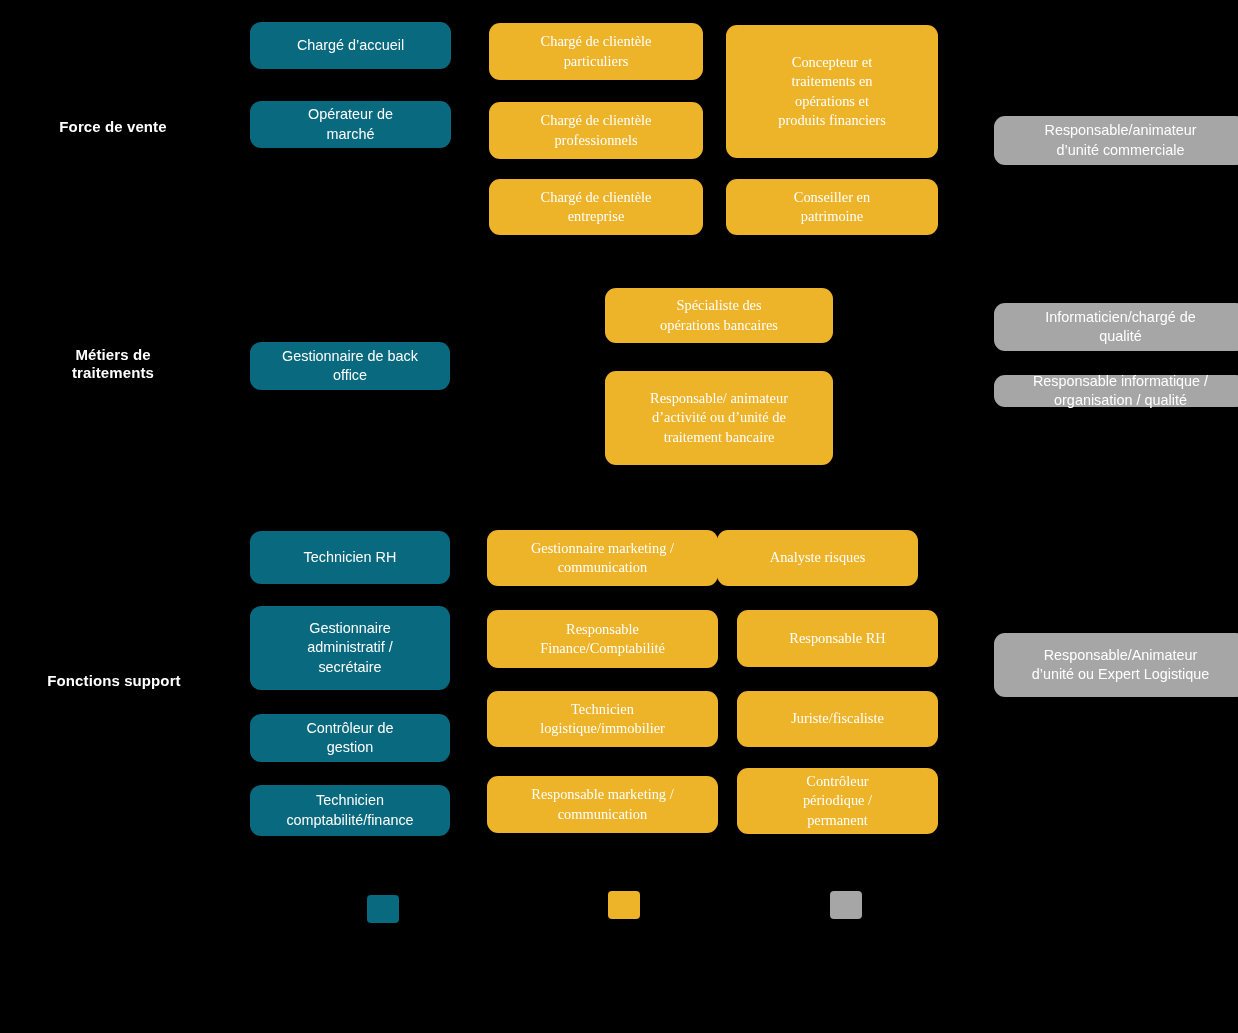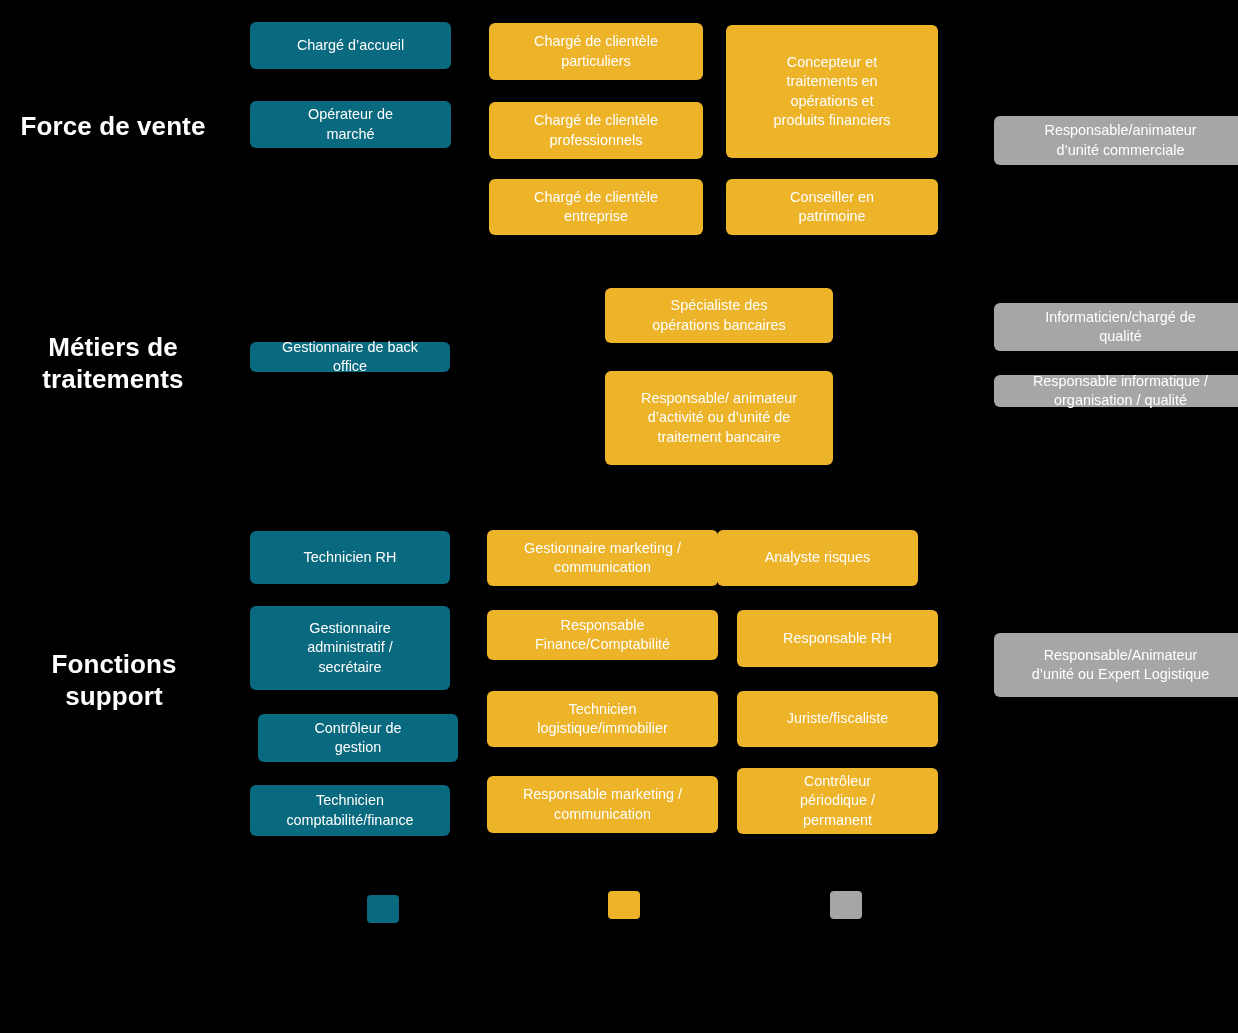--- a/index.html
+++ b/index.html
@@ -22,47 +22,47 @@
     position: relative;
     width: 1238px;
     height: 1033px;
   }
 
   
   .row-label {
     position: absolute;
     color: #ffffff;
     font-weight: bold;
-    font-size: 26px;
+    font-size: 15px;
     line-height: 1.22;
     text-align: center;
     letter-spacing: 0.1px;
     white-space: pre-line;
     display: flex;
     align-items: center;
     justify-content: center;
   }
 
   
   .node {
     position: absolute;
-    border-radius: 6px;
+    border-radius: 11px;
     display: flex;
     align-items: center;
     justify-content: center;
     text-align: center;
     padding: 2px 22px;
     font-size: 14.4px;
     line-height: 1.33;
     color: #ffffff;
     white-space: pre-line;
   }
 
   .node.teal   { background: #09697f; }
-  .node.yellow { background: #edb329; }
+  .node.yellow { background: #edb329; font-family: Liberation Serif, serif; }
   .node.grey   { background: #a6a6a6; margin-left: 32px; }
 
   
   .legend-swatch {
     position: absolute;
     width: 32px;
     height: 28px;
     border-radius: 4px;
   }
   .legend-swatch.teal   { background: #09697f; }
@@ -99,21 +99,21 @@
 traitements en
 opérations et
 produits financiers</div>
 
   <div class="node yellow" style="left:726px; top:179px; width:212px; height:56px;">Conseiller en
 patrimoine</div>
 
   <div class="node grey" style="left:962px; top:116px; width:253px; height:49px;">Responsable/animateur
 d’unité commerciale</div>
 
-  <div class="node teal" style="left:250px; top:342px; width:200px; height:30px;">Gestionnaire de back
+  <div class="node teal" style="left:250px; top:342px; width:200px; height:48px;">Gestionnaire de back
 office</div>
 
   <div class="node yellow" style="left:605px; top:288px; width:228px; height:55px;">Spécialiste des
 opérations bancaires</div>
 
   <div class="node yellow" style="left:605px; top:371px; width:228px; height:94px;">Responsable/ animateur
 d’activité ou d’unité de
 traitement bancaire</div>
 
   <div class="node grey" style="left:962px; top:303px; width:253px; height:48px;">Informaticien/chargé de
@@ -121,30 +121,30 @@
 
   <div class="node grey" style="left:962px; top:375px; width:253px; height:32px;">Responsable informatique /
 organisation / qualité</div>
 
   <div class="node teal" style="left:250px; top:531px; width:200px; height:53px;">Technicien RH</div>
 
   <div class="node teal" style="left:250px; top:606px; width:200px; height:84px;">Gestionnaire
 administratif /
 secrétaire</div>
 
-  <div class="node teal" style="left:250px; top:714px; width:200px; height:48px;margin-left:8px;">Contrôleur de
+  <div class="node teal" style="left:250px; top:714px; width:200px; height:48px;">Contrôleur de
 gestion</div>
 
   <div class="node teal" style="left:250px; top:785px; width:200px; height:51px;">Technicien
 comptabilité/finance</div>
 
   <div class="node yellow" style="left:487px; top:530px; width:231px; height:56px;">Gestionnaire marketing /
 communication</div>
 
-  <div class="node yellow" style="left:487px; top:610px; width:231px; height:50px;">Responsable
+  <div class="node yellow" style="left:487px; top:610px; width:231px; height:58px;">Responsable
 Finance/Comptabilité</div>
 
   <div class="node yellow" style="left:487px; top:691px; width:231px; height:56px;">Technicien
 logistique/immobilier</div>
 
   <div class="node yellow" style="left:487px; top:776px; width:231px; height:57px;">Responsable marketing /
 communication</div>
 
   <div class="node yellow" style="left:717px; top:530px; width:201px; height:56px;">Analyste risques</div>
 

